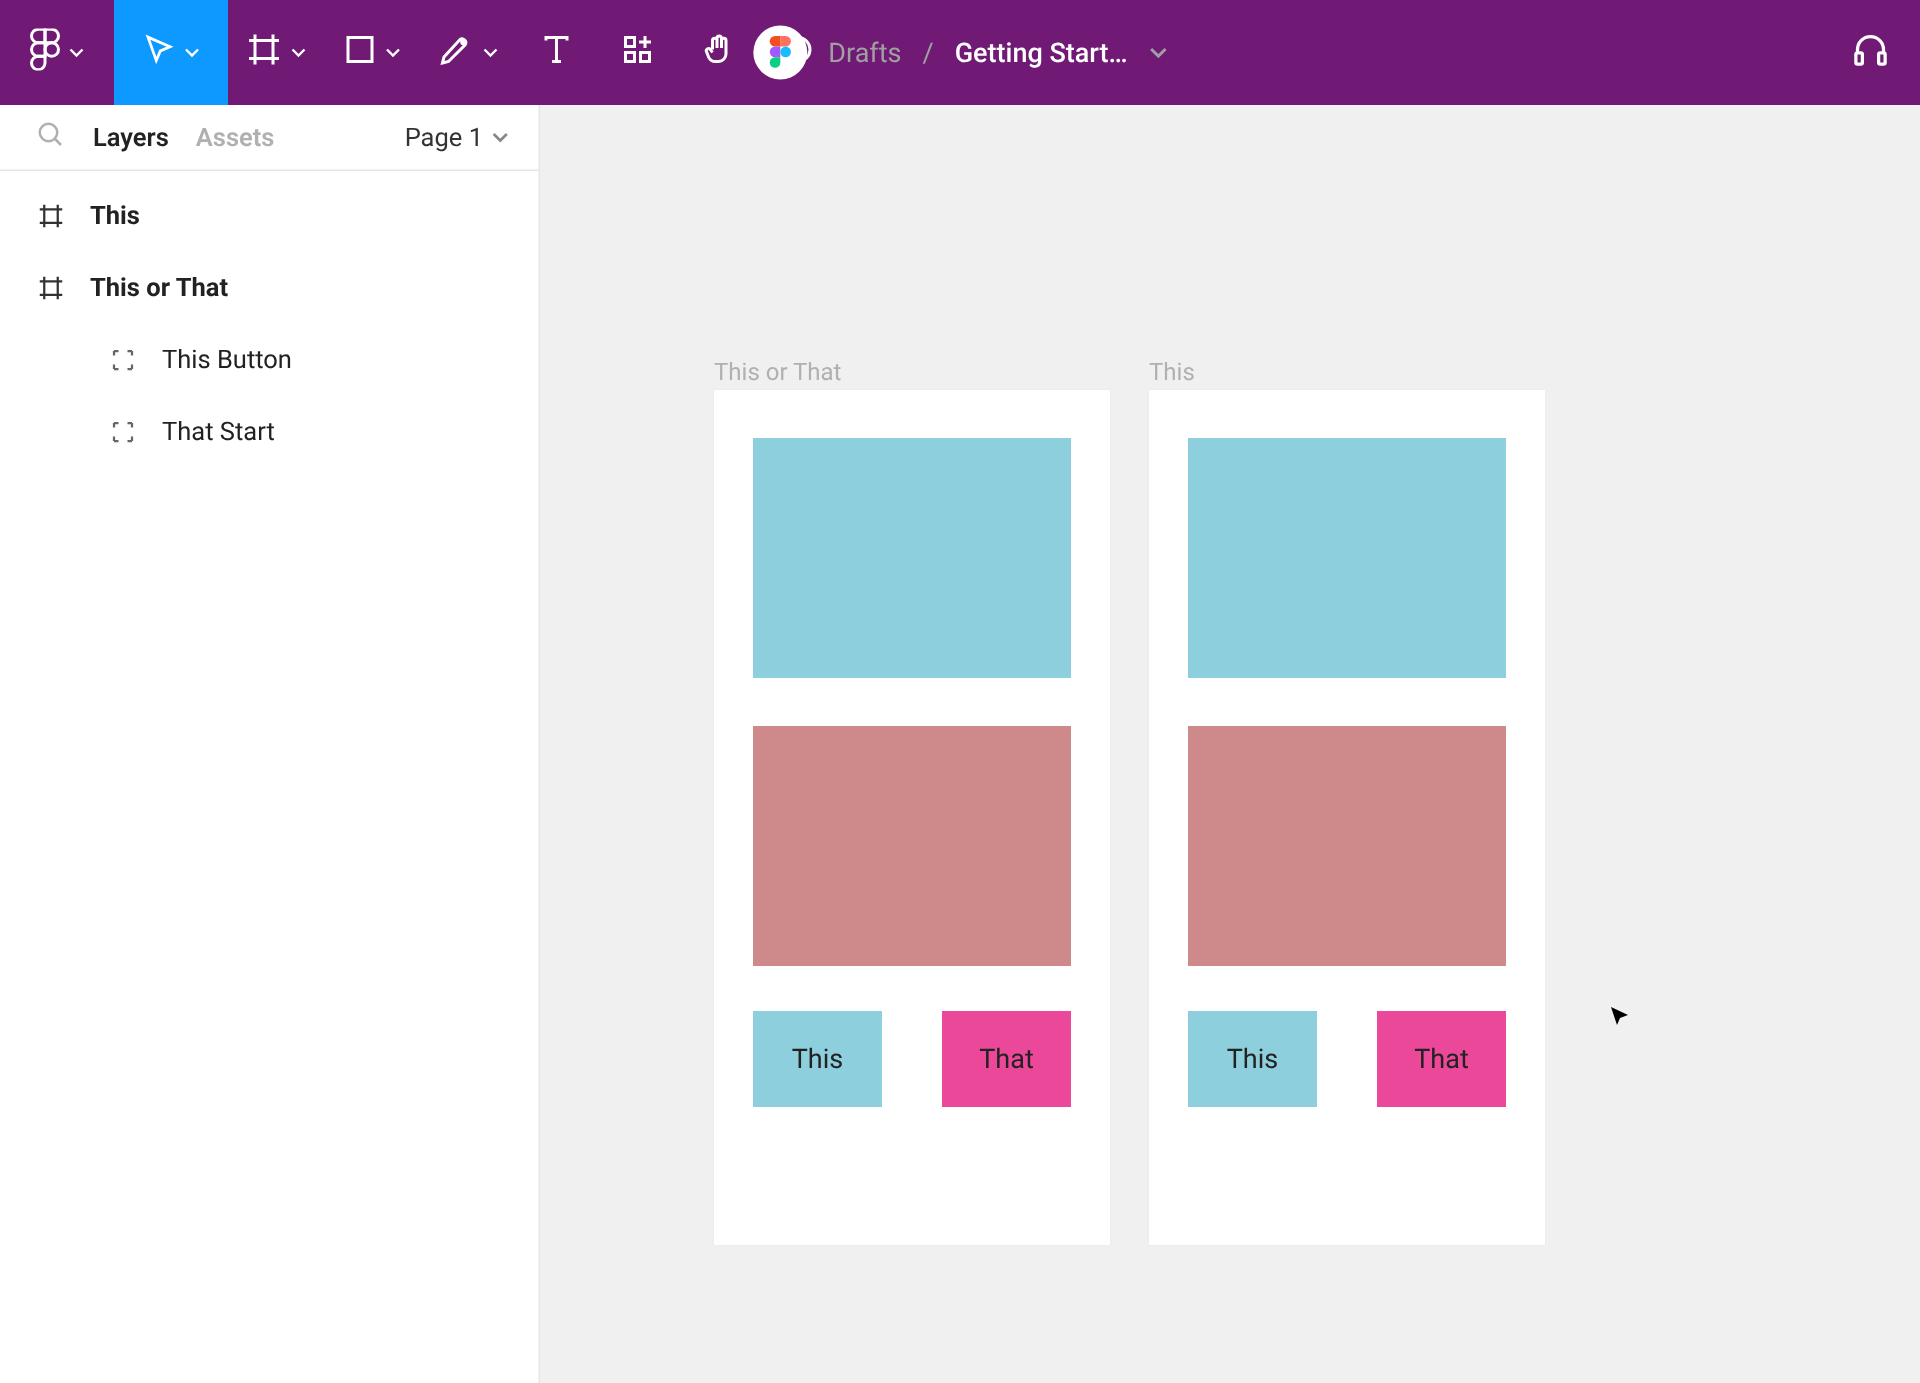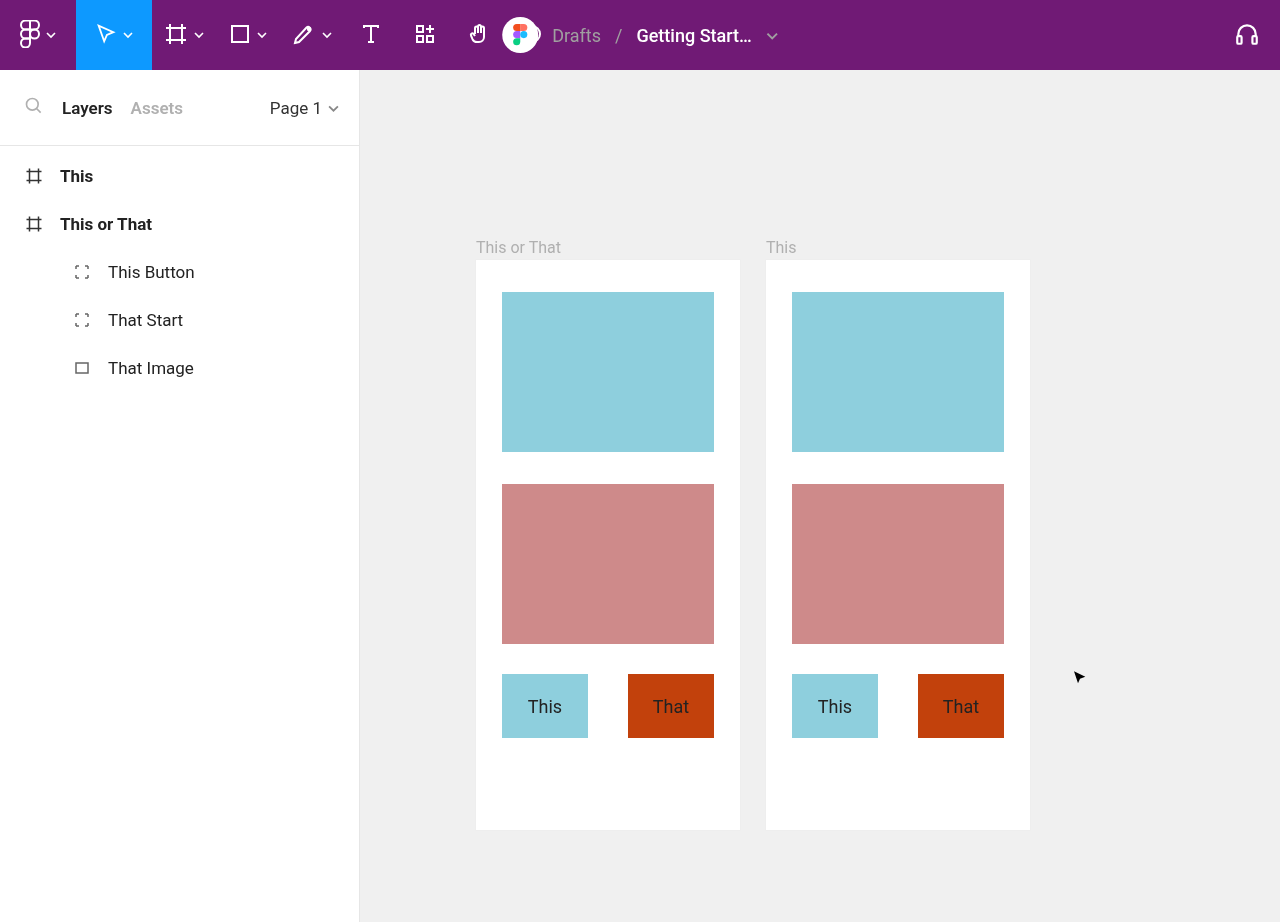--- a/index.html
+++ b/index.html
@@ -79,21 +79,21 @@
 
   
   .left-panel {
     width: 360px;
     background: #fff;
     border-right: 1px solid #e6e6e6;
     display: flex;
     flex-direction: column;
   }
   .panel-header {
-    height: 76px;
+    height: 44px;
     display: flex;
     align-items: center;
     padding: 0 20px 0 24px;
     border-bottom: 1px solid #e6e6e6;
     gap: 18px;
   }
   .panel-header .search-icon { color: #b0b0b0; }
   .panel-tab {
     font-size: 17px;
     color: #b0b0b0;
@@ -154,21 +154,21 @@
     position: absolute;
     background: #8ecfdd;
     display: flex;
     align-items: center;
     justify-content: center;
     font-size: 18px;
     color: #222;
   }
   .btn-red {
     position: absolute;
-    background: #c2410c;
+    background: #ec4899;
     display: flex;
     align-items: center;
     justify-content: center;
     font-size: 18px;
     color: #222;
   }
 
   
   .cursor-pointer {
     position: absolute;
@@ -380,28 +380,20 @@
 
       <div class="layer-row child">
         <span class="layer-icon">
           <svg width="16" height="16" viewBox="0 0 16 16" stroke="#666" stroke-width="1.5" fill="none">
             <path d="M2 2h3M11 2h3M2 14h3M11 14h3M2 2v3M2 11v3M14 2v3M14 11v3"></path>
           </svg>
         </span>
         <span>That Start</span>
       </div>
 
-      <div class="layer-row child">
-        <span class="layer-icon">
-          <svg width="16" height="16" viewBox="0 0 16 16" stroke="#666" stroke-width="1.5" fill="none">
-            <rect x="2" y="3" width="12" height="10"></rect>
-          </svg>
-        </span>
-        <span>That Image</span>
-      </div>
 
 
     </div>
   </div>
 
   <div class="canvas">
 
     <div class="frame-label" style="left:116px; top:168px;">This or That</div>
     <div class="artboard" style="left:116px; top:190px; width:264px; height:570px;">
       <div class="img-blue" style="left:26px; top:32px; width:212px; height:160px;"></div>

